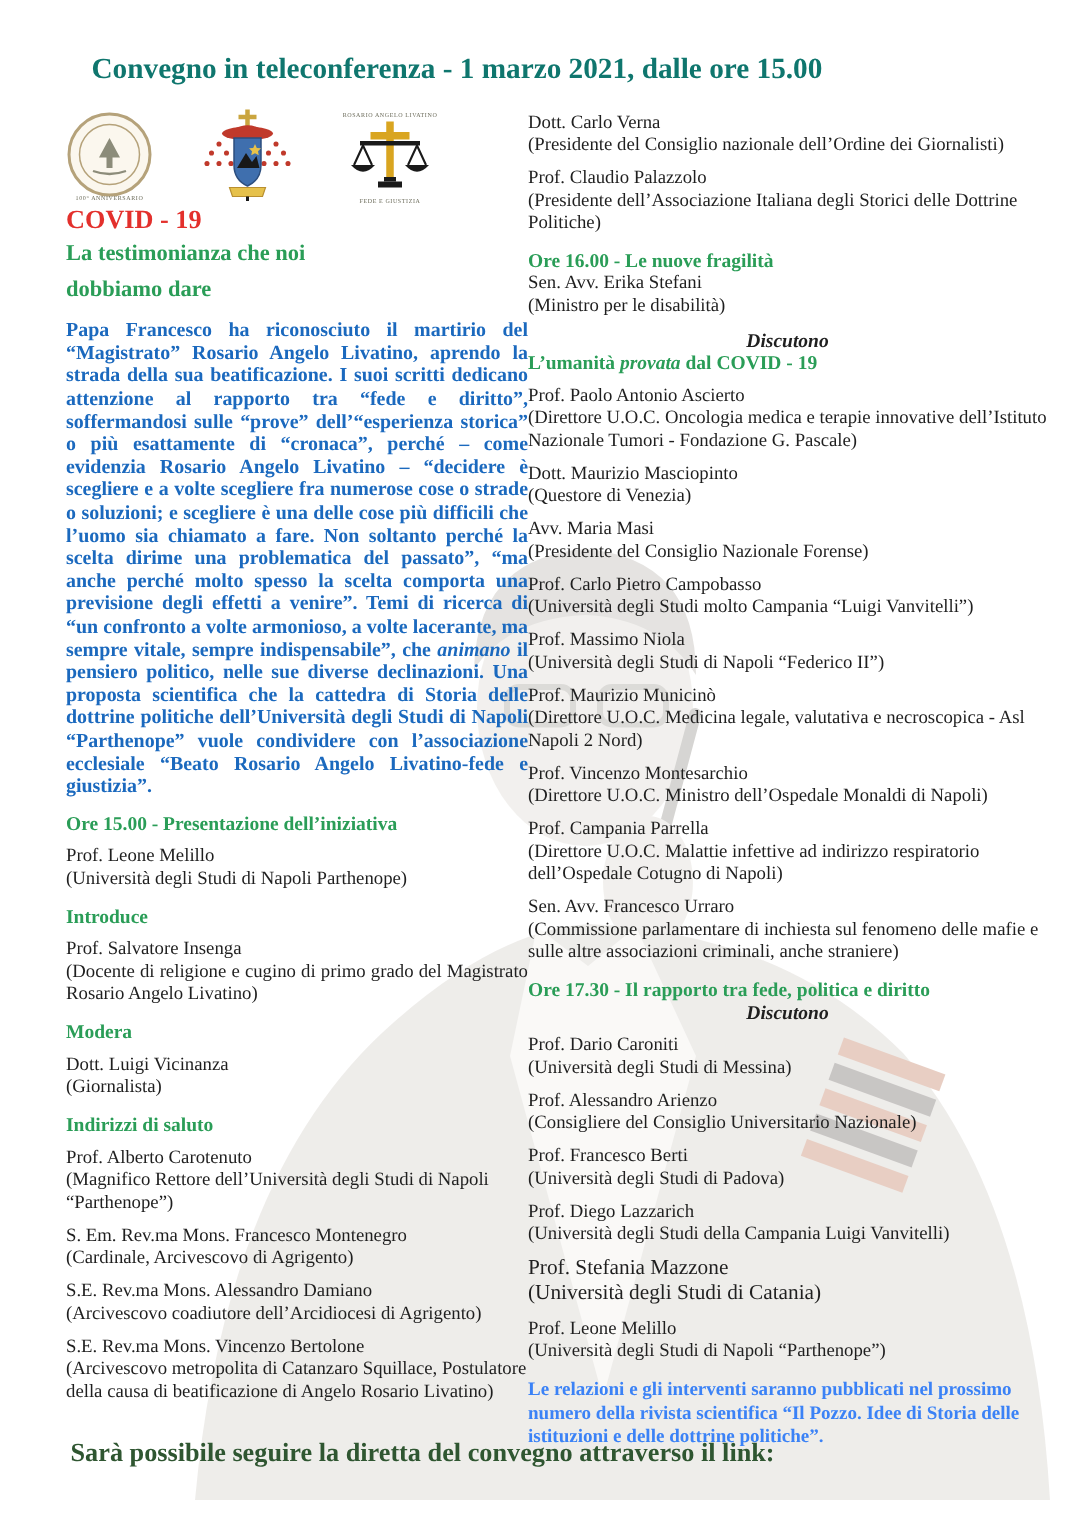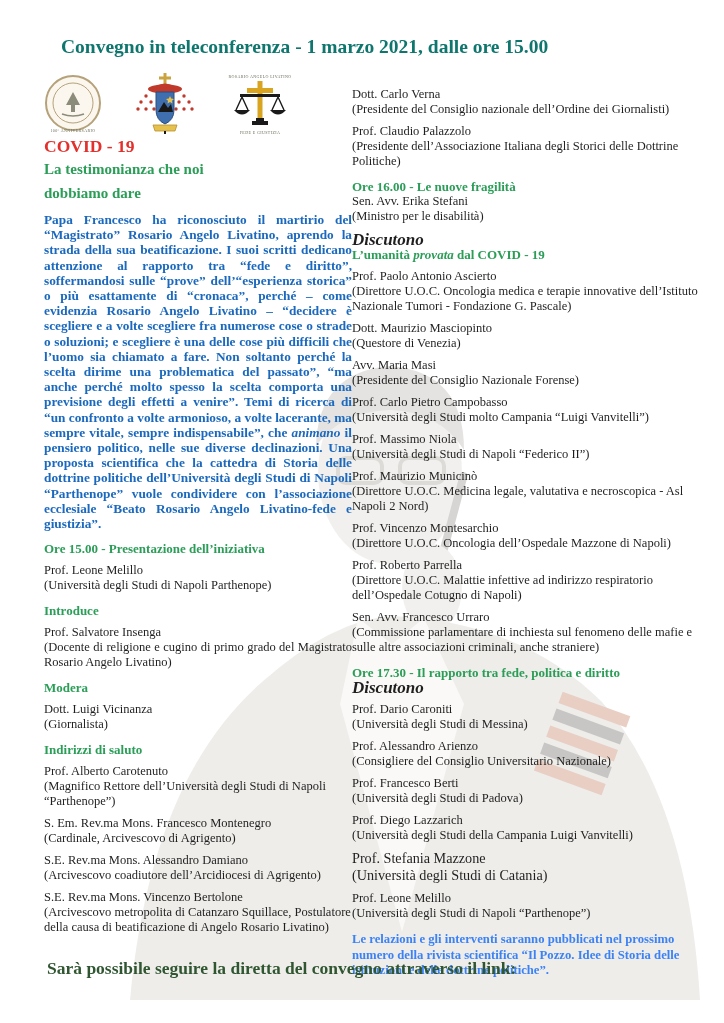--- a/index.html
+++ b/index.html
@@ -18,21 +18,21 @@
   .ring-top { top:2px; } .ring-bottom { bottom:3px; }
 
   .col-left { left:44px; top:136px; width:308px; }
   .col-right { left:352px; top:74px; width:346px; }
 
   .covid { color:#e3302c; font-weight:bold; font-size:17.5px; line-height:20px; }
   .big-sub { color:#2a9d57; font-weight:bold; font-size:15px; line-height:23.5px; margin-top:2px; }
   .intro { color:#1b69be; font-weight:bold; font-size:13.3px; line-height:15.2px; text-align:justify; margin-top:7px; }
 
   .sec-h { color:#2a9d57; font-weight:bold; font-size:13px; line-height:15px; margin-top:10px;font-family:Liberation Serif, serif; }
-  .disc { font-weight:bold; font-style:italic; font-size:17px; line-height:15px; margin-top:8px; }
+  .disc { font-weight:bold; font-style:italic; font-size:13px; line-height:15px; margin-top:8px;text-align:center; }
   .topic { color:#2a9d57; font-weight:bold; font-size:13px; line-height:15px; }
 
   .entry { margin-top:7px; font-size:12.5px; line-height:15px; }
   .entry .nm { }
   .entry .rl { }
   .entry.just .rl { text-align:justify; }
   .entry.lg { font-size:14.2px; line-height:17px; }
 
   .note { color:#3b82f6; font-weight:bold; font-size:12.7px; line-height:15.5px; margin-top:11px; }
 
@@ -154,21 +154,21 @@
     <div class="nm">S.E. Rev.ma Mons. Alessandro Damiano</div>
     <div class="rl">(Arcivescovo coadiutore dell’Arcidiocesi di Agrigento)</div>
   </div>
   <div class="entry">
     <div class="nm">S.E. Rev.ma Mons. Vincenzo Bertolone</div>
     <div class="rl">(Arcivescovo metropolita di Catanzaro Squillace, Postulatore della causa di beatificazione di Angelo Rosario Livatino)</div>
   </div>
 </div>
 
 <div class="layer col-right">
-  <div class="entry" style="margin-top:13px">
+  <div class="entry" style="margin-top:0">
     <div class="nm">Dott. Carlo Verna</div>
     <div class="rl">(Presidente del Consiglio nazionale dell’Ordine dei Giornalisti)</div>
   </div>
   <div class="entry">
     <div class="nm">Prof. Claudio Palazzolo</div>
     <div class="rl">(Presidente dell’Associazione Italiana degli Storici delle Dottrine Politiche)</div>
   </div>
 
   <div class="sec-h">Ore 16.00 - Le nuove fragilità</div>
   <div class="entry" style="margin-top:0">
@@ -197,24 +197,24 @@
   <div class="entry">
     <div class="nm">Prof. Massimo Niola</div>
     <div class="rl">(Università degli Studi di Napoli “Federico II”)</div>
   </div>
   <div class="entry">
     <div class="nm">Prof. Maurizio Municinò</div>
     <div class="rl">(Direttore U.O.C. Medicina legale, valutativa e necroscopica - Asl Napoli 2 Nord)</div>
   </div>
   <div class="entry">
     <div class="nm">Prof. Vincenzo Montesarchio</div>
-    <div class="rl">(Direttore U.O.C. Oncologia dell’Ospedale Mazzone di Napoli)</div>
-  </div>
-  <div class="entry">
-    <div class="nm">Prof. Roberto Parrella</div>
+    <div class="rl">(Direttore U.O.C. Ministro dell’Ospedale Monaldi di Napoli)</div>
+  </div>
+  <div class="entry">
+    <div class="nm">Prof. Campania Parrella</div>
     <div class="rl">(Direttore U.O.C. Malattie infettive ad indirizzo respiratorio dell’Ospedale Cotugno di Napoli)</div>
   </div>
   <div class="entry">
     <div class="nm">Sen. Avv. Francesco Urraro</div>
     <div class="rl">(Commissione parlamentare di inchiesta sul fenomeno delle mafie e sulle altre associazioni criminali, anche straniere)</div>
   </div>
 
   <div class="sec-h">Ore 17.30 - Il rapporto tra fede, politica e diritto</div>
   <div class="disc" style="margin-top:0">Discutono</div>
 

